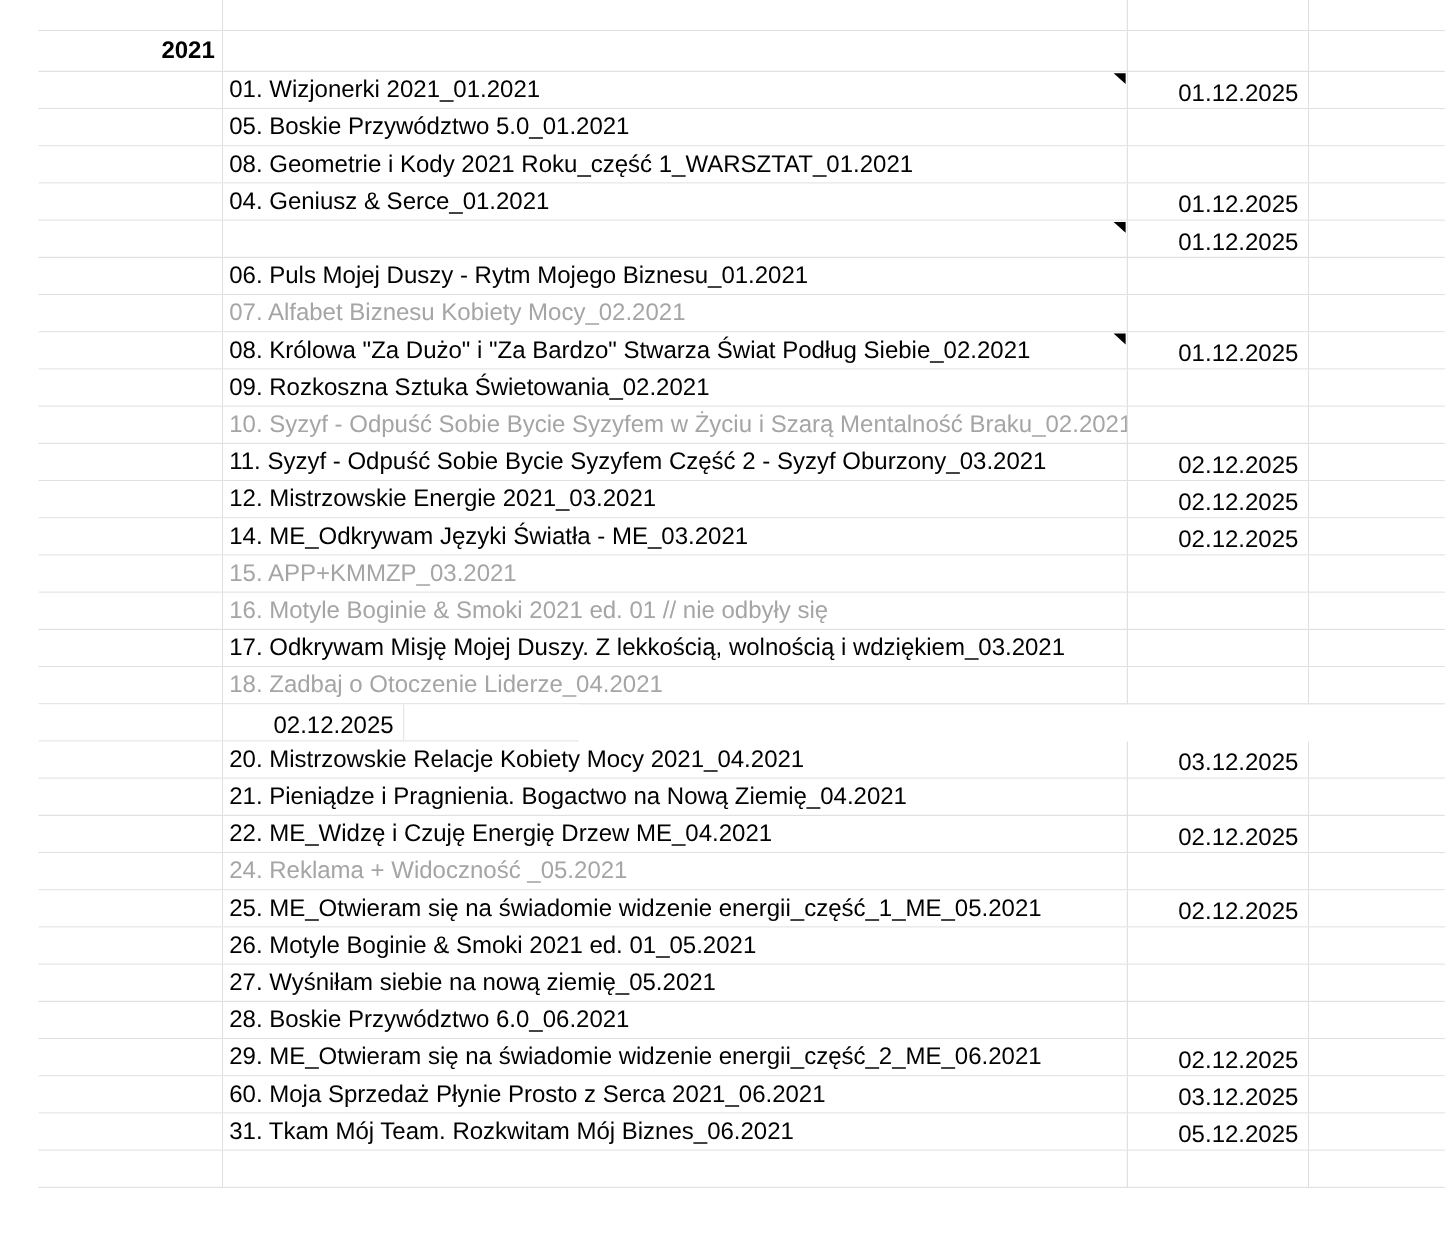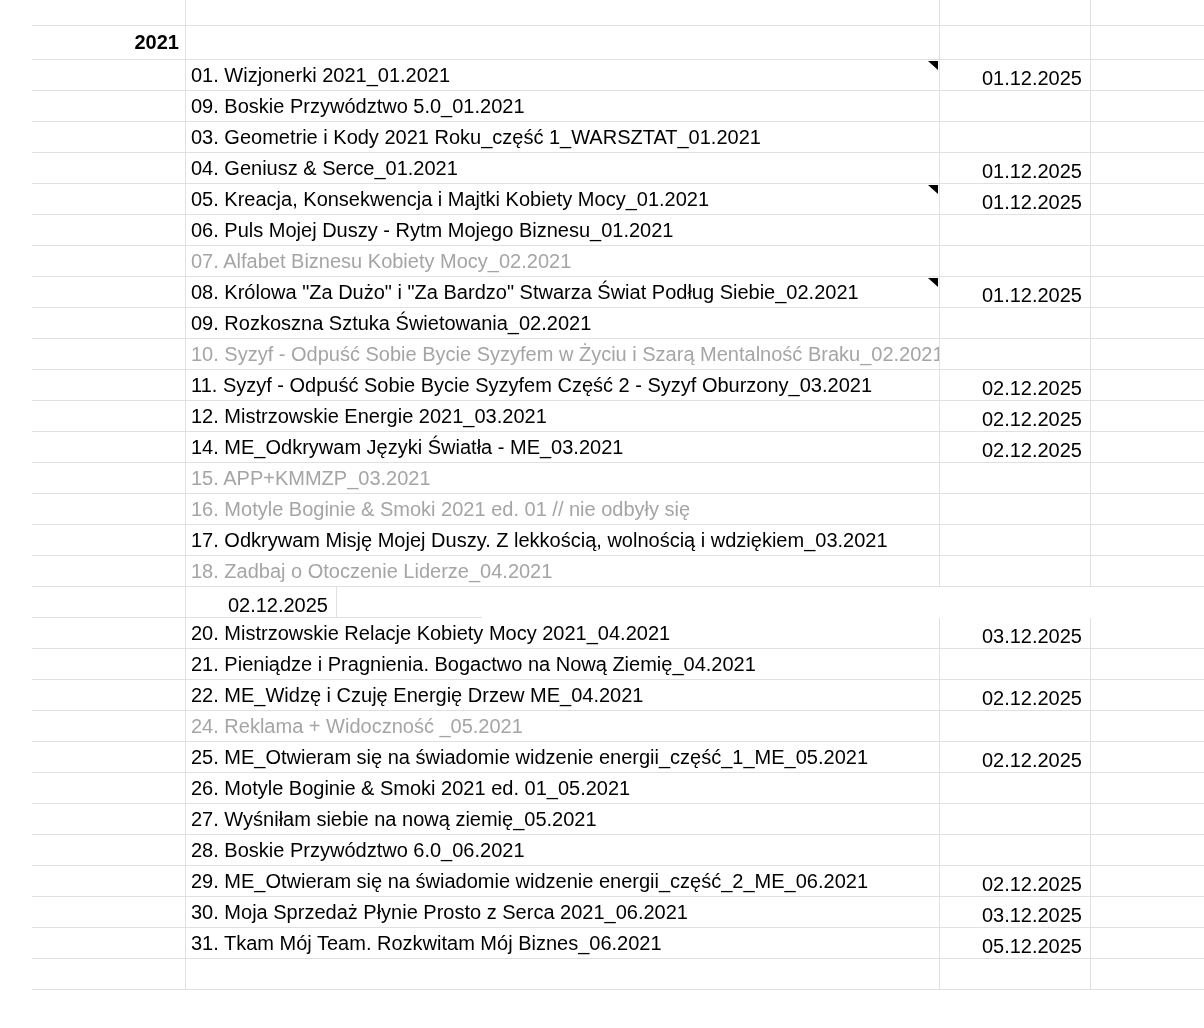--- a/index.html
+++ b/index.html
@@ -70,52 +70,51 @@
           <span class="cell-text">01. Wizjonerki 2021_01.2021</span>
         </div>
         <div class="cell col-c">
           <span class="cell-text">01.12.2025</span>
         </div>
         <div class="cell col-d"></div>
       </div>
       <div class="row row-item">
         <div class="cell col-a"></div>
         <div class="cell col-b">
-          <span class="cell-text">09. Boskie Przywództwo 5.0_01.2021</span>
-        </div>
-        <div class="cell col-c">
-          <span class="cell-text"></span>
-        </div>
-        <div class="cell col-d"></div>
-      </div>
-      <div class="row row-item">
-        <div class="cell col-a"></div>
-        <div class="cell col-b">
-          <span class="cell-text">03. Geometrie i Kody 2021 Roku_część 1_WARSZTAT_01.2021</span>
+          <span class="cell-text">05. Boskie Przywództwo 5.0_01.2021</span>
+        </div>
+        <div class="cell col-c">
+          <span class="cell-text"></span>
+        </div>
+        <div class="cell col-d"></div>
+      </div>
+      <div class="row row-item">
+        <div class="cell col-a"></div>
+        <div class="cell col-b">
+          <span class="cell-text">08. Geometrie i Kody 2021 Roku_część 1_WARSZTAT_01.2021</span>
         </div>
         <div class="cell col-c">
           <span class="cell-text"></span>
         </div>
         <div class="cell col-d"></div>
       </div>
       <div class="row row-item">
         <div class="cell col-a"></div>
         <div class="cell col-b">
           <span class="cell-text">04. Geniusz &amp; Serce_01.2021</span>
         </div>
         <div class="cell col-c">
           <span class="cell-text">01.12.2025</span>
         </div>
         <div class="cell col-d"></div>
       </div>
       <div class="row row-item">
         <div class="cell col-a"></div>
         <div class="cell col-b">
           <span class="comment-marker"></span>
-          <span class="cell-text">05. Kreacja, Konsekwencja i Majtki Kobiety Mocy_01.2021</span>
         </div>
         <div class="cell col-c">
           <span class="cell-text">01.12.2025</span>
         </div>
         <div class="cell col-d"></div>
       </div>
       <div class="row row-item">
         <div class="cell col-a"></div>
         <div class="cell col-b">
           <span class="cell-text">06. Puls Mojej Duszy - Rytm Mojego Biznesu_01.2021</span>
@@ -329,21 +328,21 @@
           <span class="cell-text">29. ME_Otwieram się na świadomie widzenie energii_część_2_ME_06.2021</span>
         </div>
         <div class="cell col-c">
           <span class="cell-text">02.12.2025</span>
         </div>
         <div class="cell col-d"></div>
       </div>
       <div class="row row-item">
         <div class="cell col-a"></div>
         <div class="cell col-b">
-          <span class="cell-text">30. Moja Sprzedaż Płynie Prosto z Serca 2021_06.2021</span>
+          <span class="cell-text">60. Moja Sprzedaż Płynie Prosto z Serca 2021_06.2021</span>
         </div>
         <div class="cell col-c">
           <span class="cell-text">03.12.2025</span>
         </div>
         <div class="cell col-d"></div>
       </div>
       <div class="row row-item">
         <div class="cell col-a"></div>
         <div class="cell col-b">
           <span class="cell-text">31. Tkam Mój Team. Rozkwitam Mój Biznes_06.2021</span>

